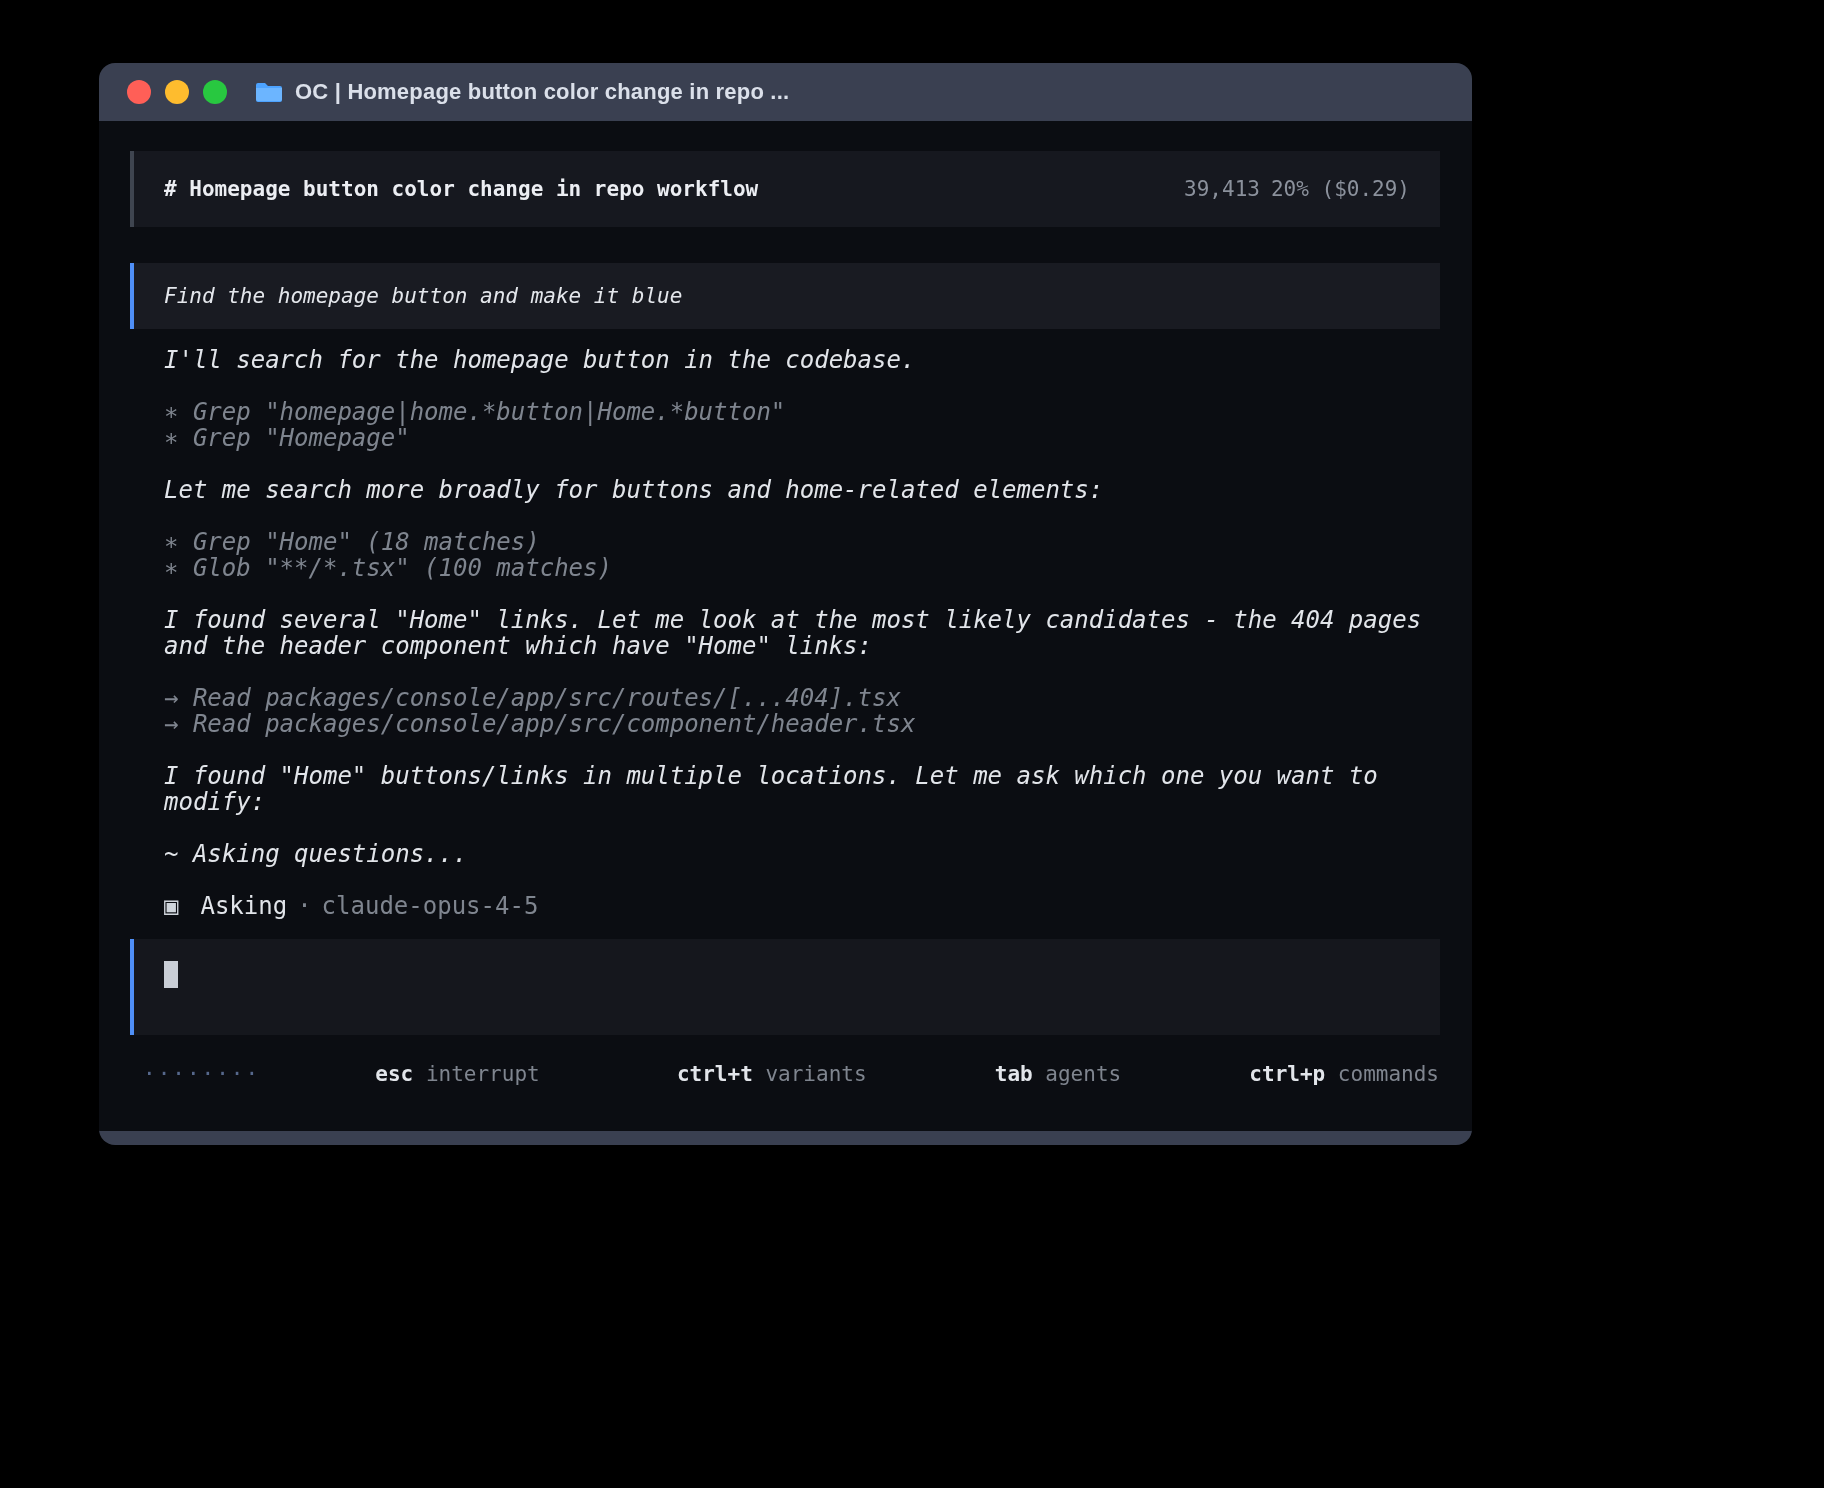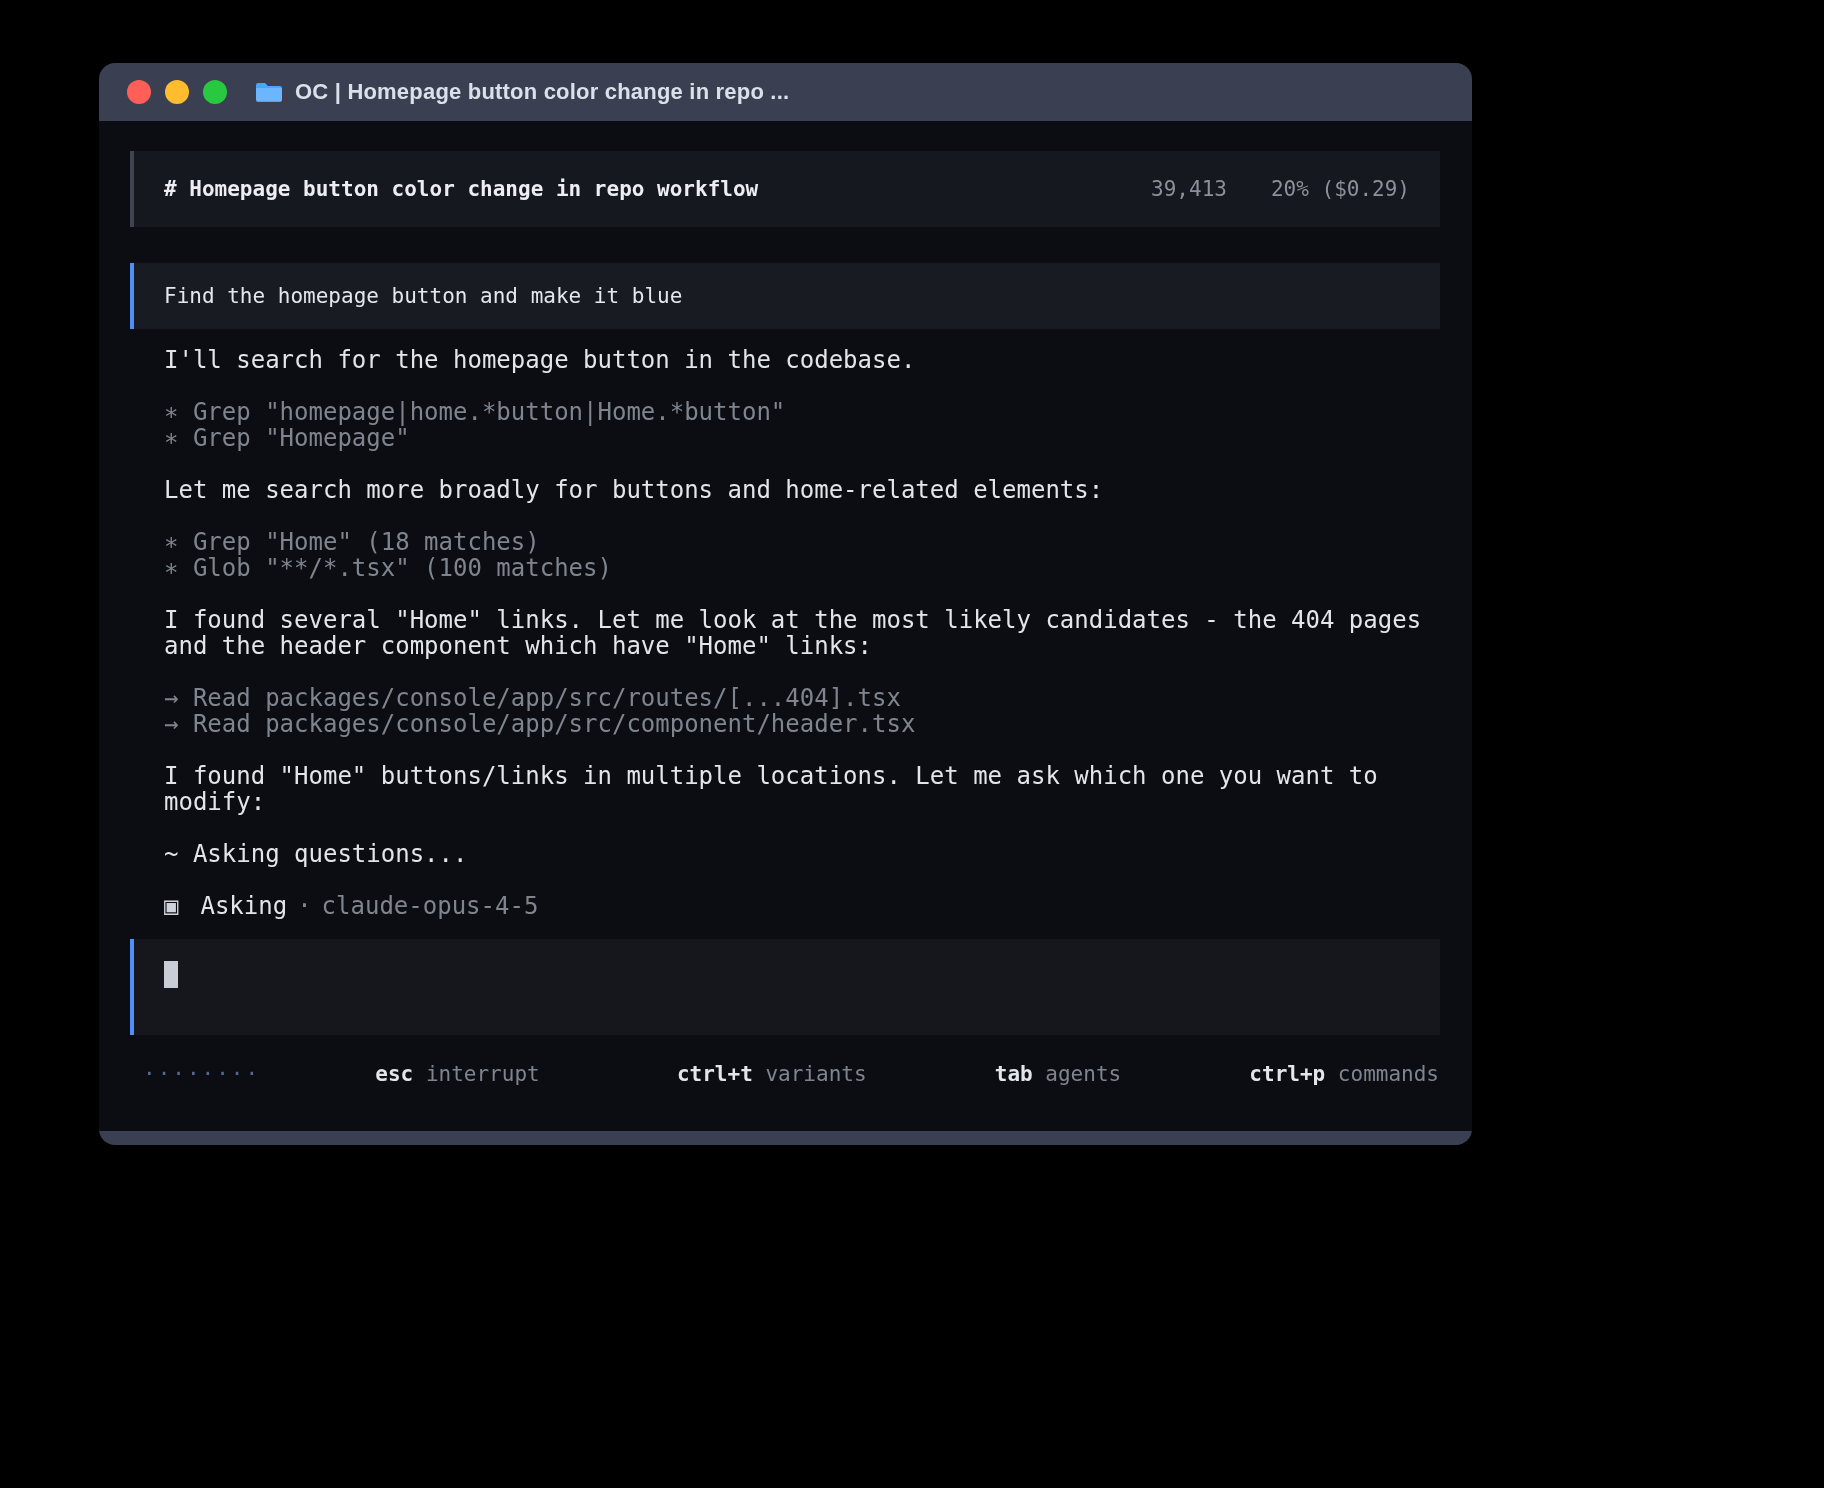--- a/index.html
+++ b/index.html
@@ -21,28 +21,28 @@
                     white-space:nowrap; overflow:hidden; }
 
   
   .term { flex:1 1 auto; background:#0b0d12; display:flex; flex-direction:column; overflow:hidden; }
   .scroll { flex:1 1 auto; overflow:hidden; }
 
   .block { margin:0 32px 0 31px; border-left:4px solid #3f4550; background:#16181f; }
   .header-block { margin-top:30px; padding:25px 30px; display:flex; align-items:center;
                   justify-content:space-between; font-size:21px; line-height:26px; }
   .header-title { font-weight:bold; color:#eceef3; white-space:pre;text-align:center; }
-  .header-right { color:#8b919c; display:flex; gap:44px; white-space:pre; }
+  .header-right { color:#8b919c; display:flex; gap:11px; white-space:pre; }
 
   .user-block { margin-top:36px; border-left-color:#4f8ff7; background:#191b22;
                 padding:20px 30px; font-size:21px; line-height:26px; color:#e4e7ec; }
 
   .convo { margin:0 48px 0 65px; padding-top:18px; font-size:24px; line-height:26px;
            color:#e2e5ea; }
-  .line { white-space:pre-wrap; }
+  .line { white-space:pre-wrap;font-style:italic; }
   .gap { height:26px; }
   .muted { color:#7f858f; }
 
   .agent-line { display:flex; align-items:center; white-space:pre; }
   .agent-icon { color:#cfd4db; margin-right:22px; }
   .agent-sep { color:#7f858f; margin:0 10px; }
 
   
   .input-block { margin-top:20px; border-left-color:#4f8ff7; background:#15171d;
                  padding:22px 30px; font-size:21px; line-height:26px; }

